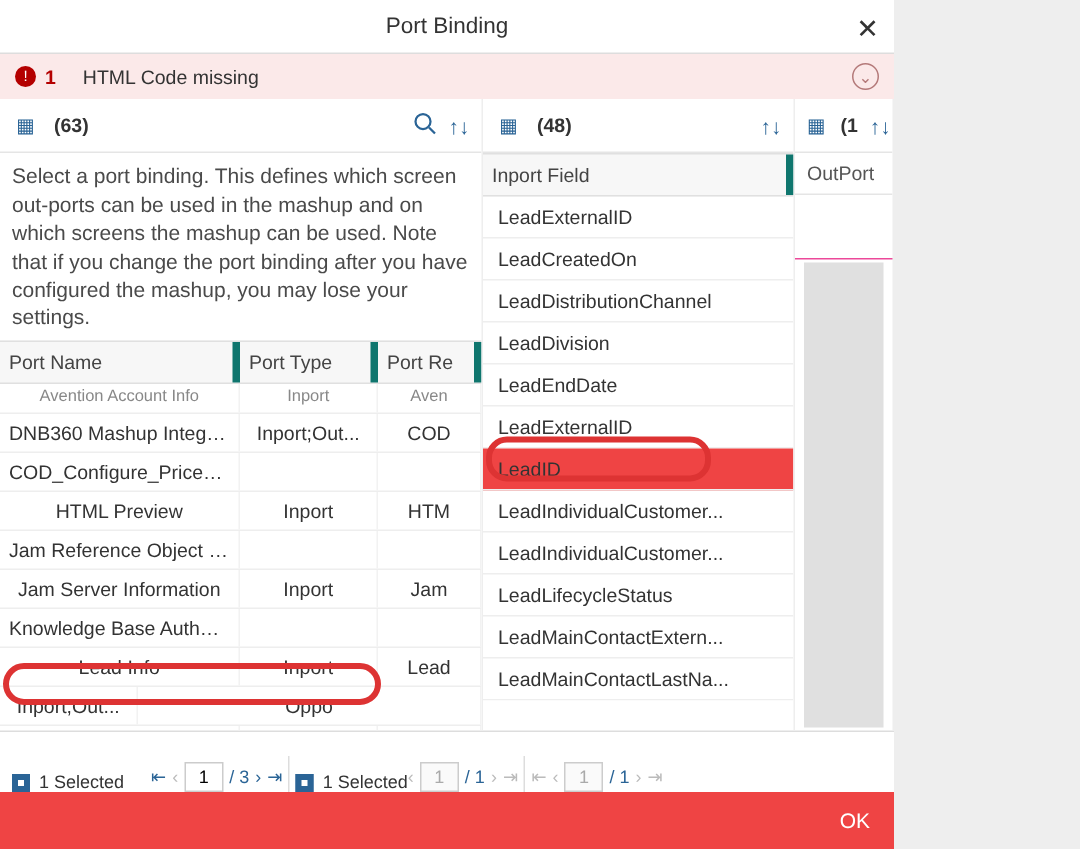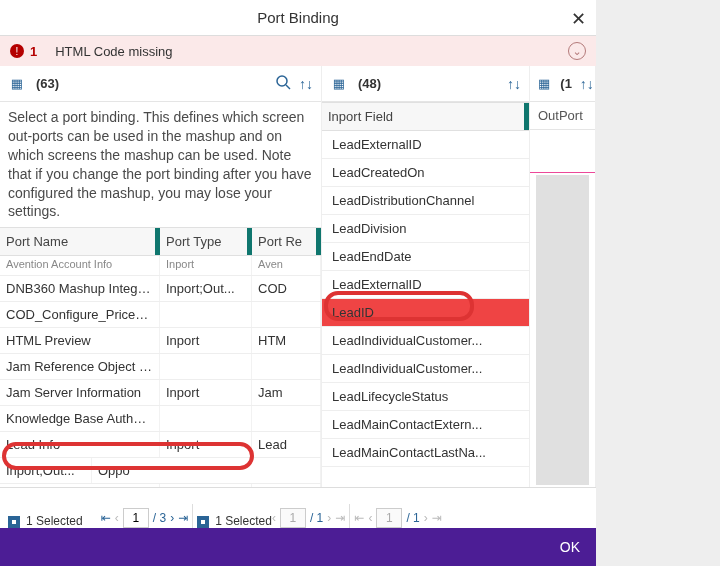--- a/index.html
+++ b/index.html
@@ -17,39 +17,39 @@
   .col1 { width: 322px; }
   .col2 { width: 208px; }
   .col3 { flex:1; }
   .colhead { display:flex; align-items:center; height:36px; padding:0 8px; color:#2a6496; border-bottom:1px solid #e5e5e5;}
   .colhead .gridicon { width:18px; text-align:center; margin-right:10px; color:#2a6496; cursor:pointer;}
   .colhead .cnt { color:#333; font-weight:bold; flex:1;}
   .colhead .hicon { margin-left:8px; color:#2a6496; cursor:pointer; font-size:14px;}
   .desc { padding:6px 8px; color:#4a4a4a; font-size:14px; line-height:1.35;}
   .thead { display:flex; background:#f7f7f7; border-top:1px solid #e0e0e0; border-bottom:1px solid #e0e0e0; font-size:13px; color:#444; }
   .th { padding:6px; border-right:5px solid #0f766e; overflow:hidden; white-space:nowrap; text-overflow:ellipsis;}
-  .tbody { overflow:hidden; }
+  .tbody { overflow:hidden;text-align:center; }
   .row { display:flex; border-bottom:1px solid #eee; font-size:13px; color:#333; }
   .cell { padding:5px 6px; overflow:hidden; white-space:nowrap; text-overflow:ellipsis; border-right:1px solid #f2f2f2;}
   .c1a { width:160px; } .c1b { width:92px; } .c1c { flex:1; }
   .list2 { overflow:hidden;}
   .item2 { padding:6px 10px; border-bottom:1px solid #eee; color:#333; font-size:13px; white-space:nowrap; overflow:hidden; text-overflow:ellipsis; cursor:pointer;}
   .item2.selected { background:#ef4444; }
   .col3 .subcols { display:flex; height:30px; border-bottom:1px solid #e5e5e5;}
   .col3 .subcols .sub { padding:6px 8px; color:#555; font-size:13px;}
   .col3 .screenitem { padding:6px 10px; color:#333; font-size:13px; border-bottom:1px solid #ec4899;}
   .col3 .filler { background:#e0e0e0; height:360px; margin:2px 6px;}
   .footer { display:flex; align-items:flex-end; height:40px; padding:0 8px; font-size:12px; color:#333;}
   .footer .sep { width:1px; height:24px; background:#ddd; margin:0 4px;}
   .chk { width:12px;height:12px; border:2px solid #2a6496; background:#2a6496; margin-right:6px; position:relative; display:inline-block;}
   .chk::after { content:""; position:absolute; inset:2px; background:#fff;}
   .pag { display:flex; align-items:center; gap:4px; color:#2a6496;}
   .pag .dis { color:#bbb; }
   .pag input { width:26px; height:20px; text-align:center; border:1px solid #ccc; font-size:12px;}
-  .bottombar { background:#4c1d95; height:38px; display:flex; align-items:center; justify-content:flex-end; padding:0 16px;}
+  .bottombar { background:#ef4444; height:38px; display:flex; align-items:center; justify-content:flex-end; padding:0 16px;}
   .bottombar .ok { color:#fff; font-size:14px; cursor:pointer;}
   .ring { position:absolute; border:4px solid #d33; border-radius:14px; pointer-events:none;}
   .svgico { width:16px; height:16px; }
   .seg { position:relative; display:flex; flex-direction:column; flex:1; overflow:hidden;}
 </style>
 </head>
 <body>
 
 <div class="modal">
   <div class="titlebar">

